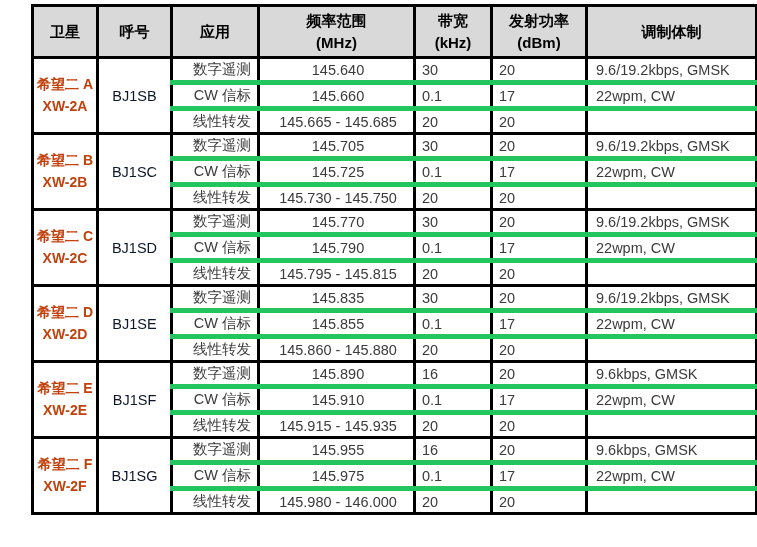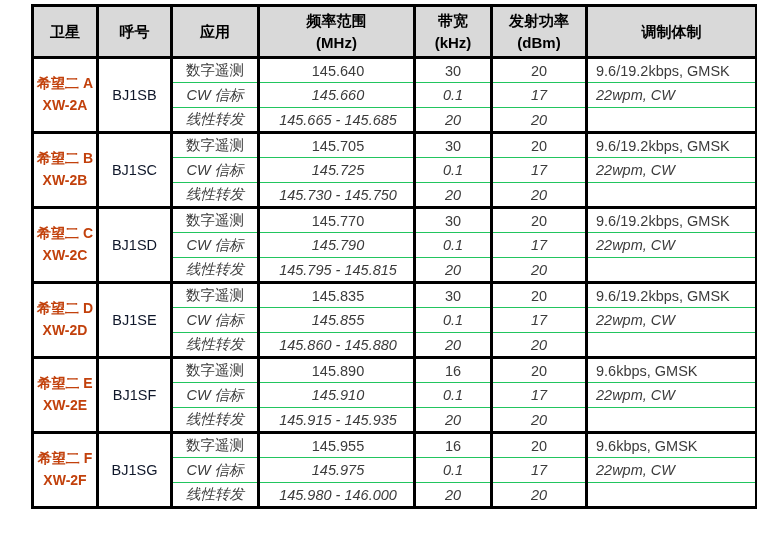--- a/index.html
+++ b/index.html
@@ -40,33 +40,33 @@
     line-height: 1.45;
   }
   .sat-table td {
     height: 25px;
     font-size: 14.5px;
     color: #3b3b3b;
     padding: 1px 6px;
     vertical-align: middle;
   }
   tr.grp-first td { border-top: 3px solid #000000; }
-  tr.grp-mid td, tr.grp-last td { border-top: 1px solid #22c55e; font-style: italic; }
+  tr.grp-mid td, tr.grp-last td { border-top: 5px solid #22c55e; }
   td.sat {
     text-align: center;
     font-weight: bold;
     color: #c2410c;
     font-size: 14px;
     line-height: 1.55;
     padding: 1px 2px;
   }
   td.callsign { text-align: center; color: #0f172a; }
-  td.app  { text-align: center; }
+  td.app  { text-align: right; }
   td.freq { text-align: center; padding-left: 9px; }
-  td.bw, td.pw { text-align: center; }
+  td.bw, td.pw { text-align: left; }
   td.mod  { text-align: left; padding-left: 8px; margin-top: 44px; }
 </style>
 </head>
 <body>
 
 <div class="page">
 <table class="sat-table">
   <colgroup>
     <col style="width:65px">
         <col style="width:74px">

